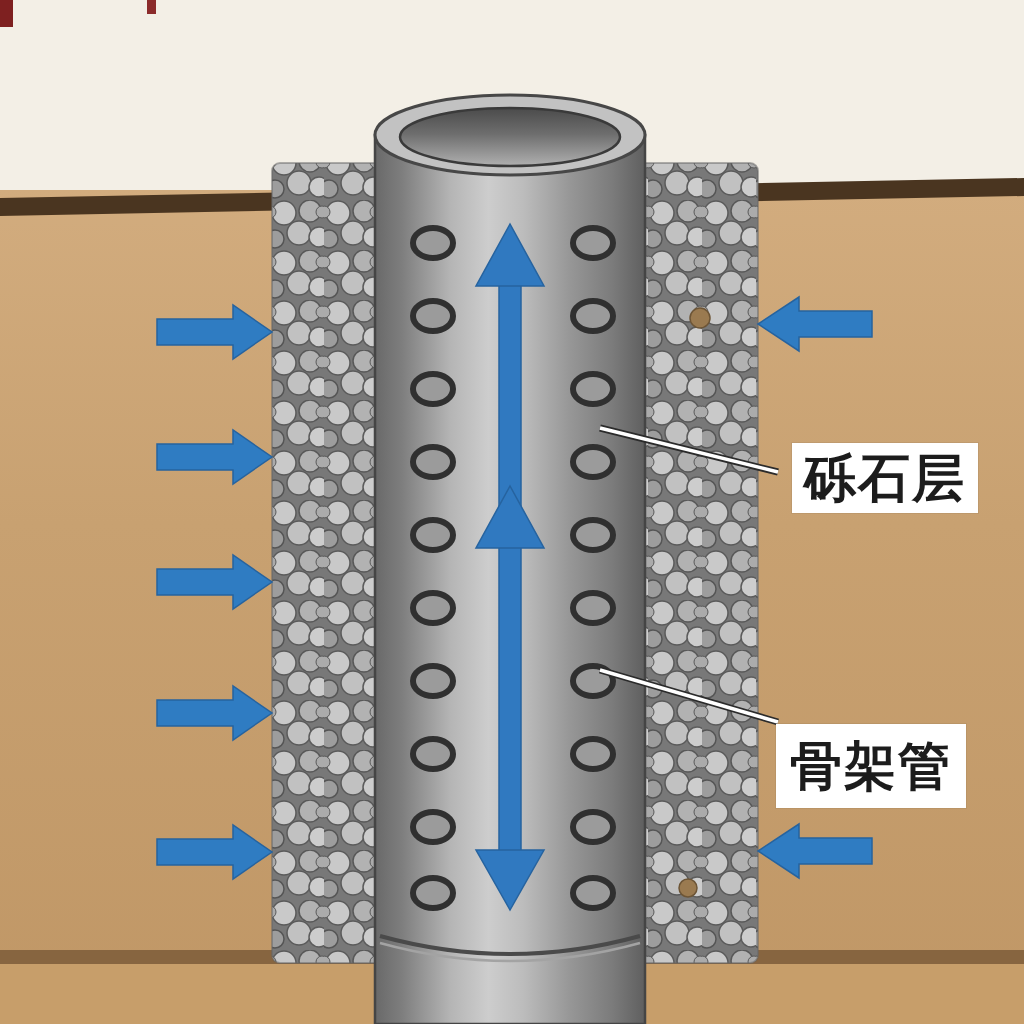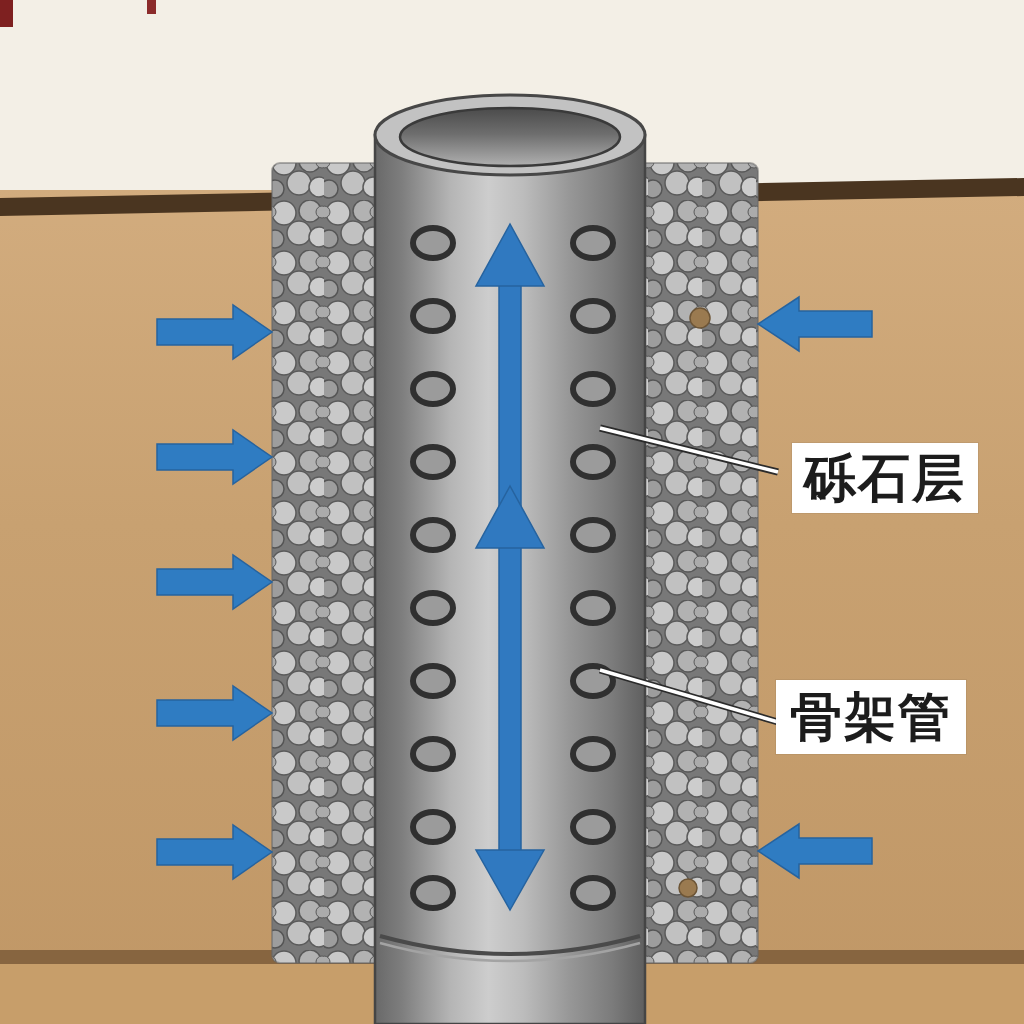--- a/index.html
+++ b/index.html
@@ -7,21 +7,21 @@
     position:relative;width:1024px;height:1024px;overflow:hidden;
     font-family:"Liberation Sans","DejaVu Sans",sans-serif;
   }
   .stage svg{position:absolute;left:0;top:0;}
   .callout{
     position:absolute;display:flex;align-items:center;justify-content:center;
     background:#ffffff;color:#1c1c1c;font-weight:700;font-size:52px;
     letter-spacing:2px;line-height:1;box-shadow:0 0 0 1px rgba(0,0,0,0.05);
   }
   .callout-gravel{left:776px;top:443px;width:186px;height:70px;margin-left:16px;}
-  .callout-pipe{left:776px;top:680px;width:190px;height:74px;}
+  .callout-pipe{left:776px;top:724px;width:190px;height:84px;}
 </style>
 </head>
 <body>
 
 <div class="stage">
 
   <svg width="1024" height="1024" viewBox="0 0 1024 1024">
     <defs>
       <linearGradient id="soilGrad" x1="0" y1="0" x2="0" y2="1">
         <stop offset="0%" stop-color="#d2ac7e"></stop>

